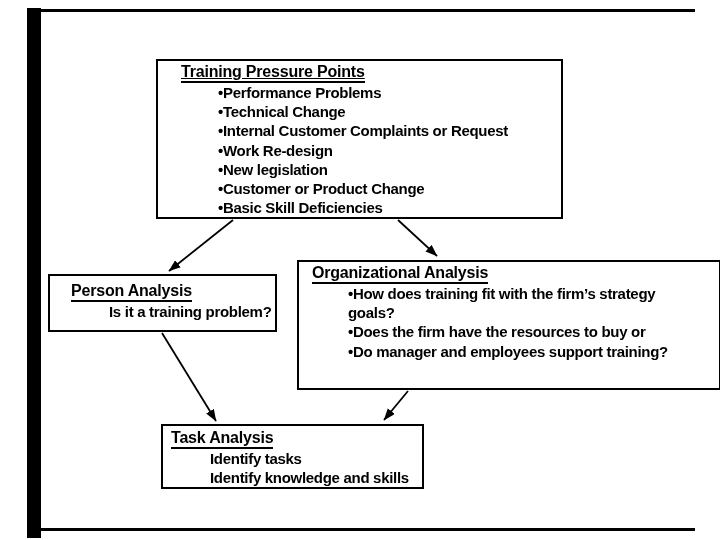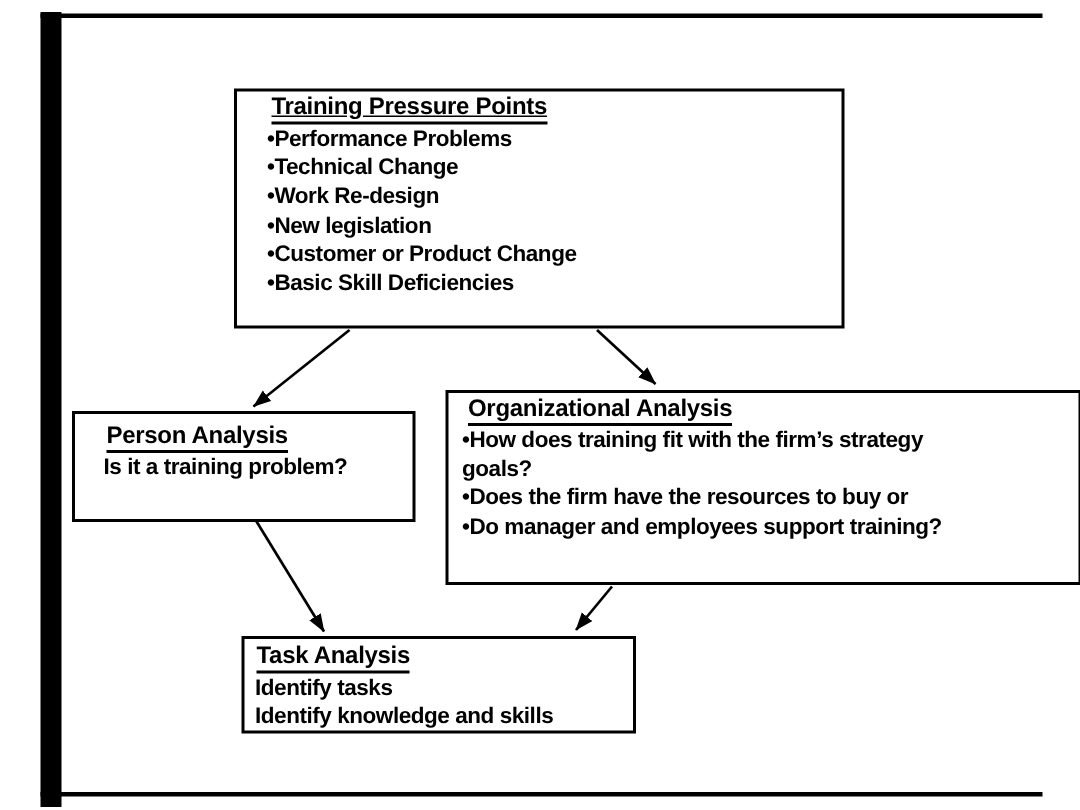--- a/index.html
+++ b/index.html
@@ -17,27 +17,27 @@
   .rule{position:absolute; left:27px; width:668px; height:3px; background:var(--frame);}
   .rule.top{top:9px;}
   .rule.bottom{top:528px;}
 
   
   .node{
     position:absolute; box-sizing:border-box;
     border:2px solid var(--border); background:var(--bg);
   }
   .node--training{left:156px; top:59px;  width:407px; height:160px;}
-  .node--person  {left:48px;  top:274px; width:229px; height:74px;}
+  .node--person  {left:48px;  top:274px; width:229px; height:58px;}
   .node--org     {left:297px; top:260px; width:424px; height:130px;}
   .node--task    {left:161px; top:424px; width:263px; height:65px;}
 
   .box-title{line-height:18px; font-size:16px; letter-spacing:-0.2px; white-space:nowrap;}
   .box-title .u{border-bottom:2px solid var(--text); padding-bottom:1px;}
-  .box-lines{margin-top:2px;}
+  .box-lines{margin-top:2px;padding-left:40px;}
   .box-line{font-size:15px; line-height:19.2px; letter-spacing:-0.3px; white-space:nowrap;}
 
   .node--training .box-title{margin:2px 0 0 23px;text-decoration:underline;}
   .node--training .box-line {margin-left:20px;}
   .node--person   .box-title{margin:6px 0 0 21px;}
   .node--person   .box-line {margin-left:19px;}
   .node--org      .box-title{margin:2px 0 0 13px;}
   .node--org      .box-line {margin-left:9px;}
   .node--task     .box-title{margin:3px 0 0 8px;}
   .node--task     .box-line {margin-left:7px;}
@@ -66,20 +66,21 @@
       <line x1="408" y1="391" x2="384" y2="420" marker-end="url(#ah)"></line>
     </svg>
 
   <div class="node node--training">
     <div class="box-title">
       <span class="u">Training Pressure Points</span>
     </div>
     <div class="box-lines">
         <div class="box-line">•Performance Problems</div>
         <div class="box-line">•Technical Change</div>
+        <div class="box-line">•Internal Customer Complaints or Request</div>
         <div class="box-line">•Work Re-design</div>
         <div class="box-line">•New legislation</div>
         <div class="box-line">•Customer or Product Change</div>
         <div class="box-line">•Basic Skill Deficiencies</div>
       </div>
   </div>
 
   <div class="node node--person">
     <div class="box-title">
       <span class="u">Person Analysis</span>

